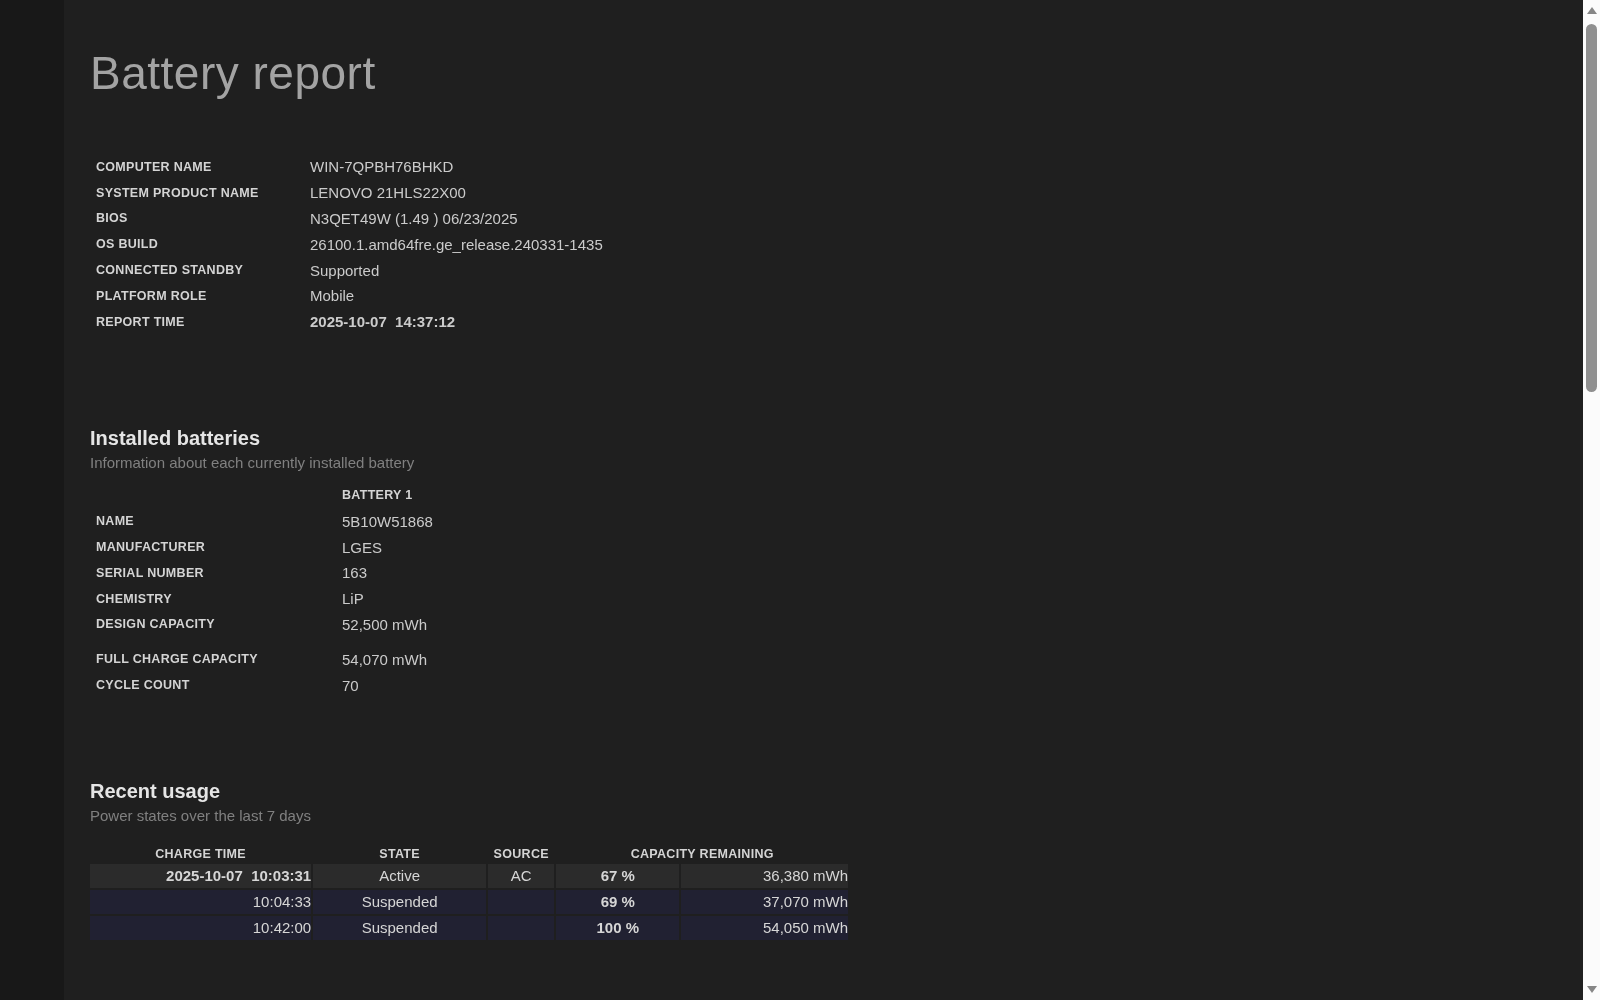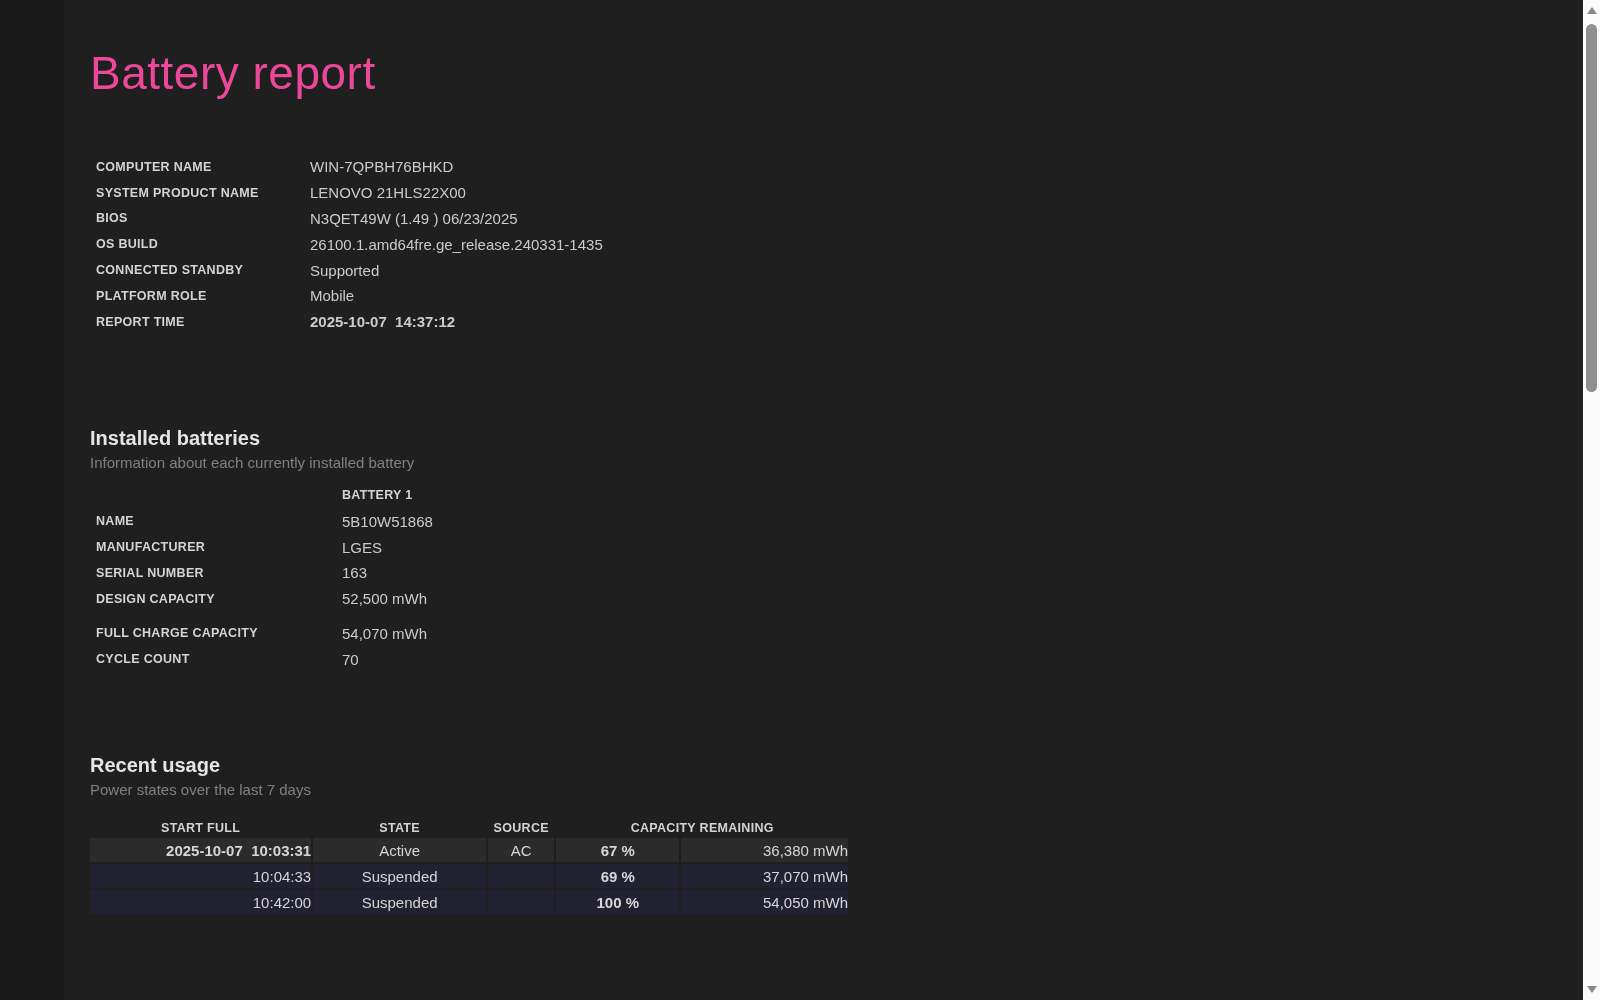--- a/index.html
+++ b/index.html
@@ -10,21 +10,21 @@
     -webkit-font-smoothing:antialiased;
   }
   .page {
     position:absolute; left:64px; top:0; width:1519px; height:1000px;
     background:#1f1f1f; color:#cbcbcb;
   }
   
   h1.title {
     margin:46px 0 0 26px;
     font-size:46px; font-weight:300; letter-spacing:0.5px;
-    color:#ec4899;
+    color:#a3a3a3;
   }
   
   table.info-table {
     border-collapse:collapse; margin-left:32px;
   }
   table.info-table td, table.info-table th { height:25.8px; padding:0; vertical-align:middle; }
   td.k {
     font-size:12.5px; font-weight:bold; letter-spacing:0.3px;
     color:#d4d4d4; white-space:nowrap;
   }
@@ -150,20 +150,24 @@
             <td class="k">NAME</td>
             <td class="v">5B10W51868</td>
           </tr>
           <tr>
             <td class="k">MANUFACTURER</td>
             <td class="v">LGES</td>
           </tr>
           <tr>
             <td class="k">SERIAL NUMBER</td>
             <td class="v">163</td>
+          </tr>
+          <tr>
+            <td class="k">CHEMISTRY</td>
+            <td class="v">LiP</td>
           </tr>
           <tr>
             <td class="k">DESIGN CAPACITY</td>
             <td class="v">52,500 mWh</td>
           </tr>
           <tr class="gap-before">
             <td class="k">FULL CHARGE CAPACITY</td>
             <td class="v">54,070 mWh</td>
           </tr>
           <tr>
@@ -180,21 +184,21 @@
     <table class="usage-table">
       <colgroup>
         <col style="width:220px">
           <col style="width:172px">
           <col style="width:66px">
         <col style="width:122px">
           <col style="width:166px">
       </colgroup>
       <thead id="usage-head">
           <tr>
-            <th colspan="1">START FULL</th>
+            <th colspan="1">CHARGE TIME</th>
             <th colspan="1">STATE</th>
             <th colspan="1">SOURCE</th>
             <th colspan="2">CAPACITY REMAINING</th>
           </tr>
         </thead>
       <tbody id="usage-body">
           <tr class="row-active">
             <td class="c-time bold">2025-10-07  10:03:31</td>
             <td class="c-state">Active</td>
             <td class="c-source">AC</td>

